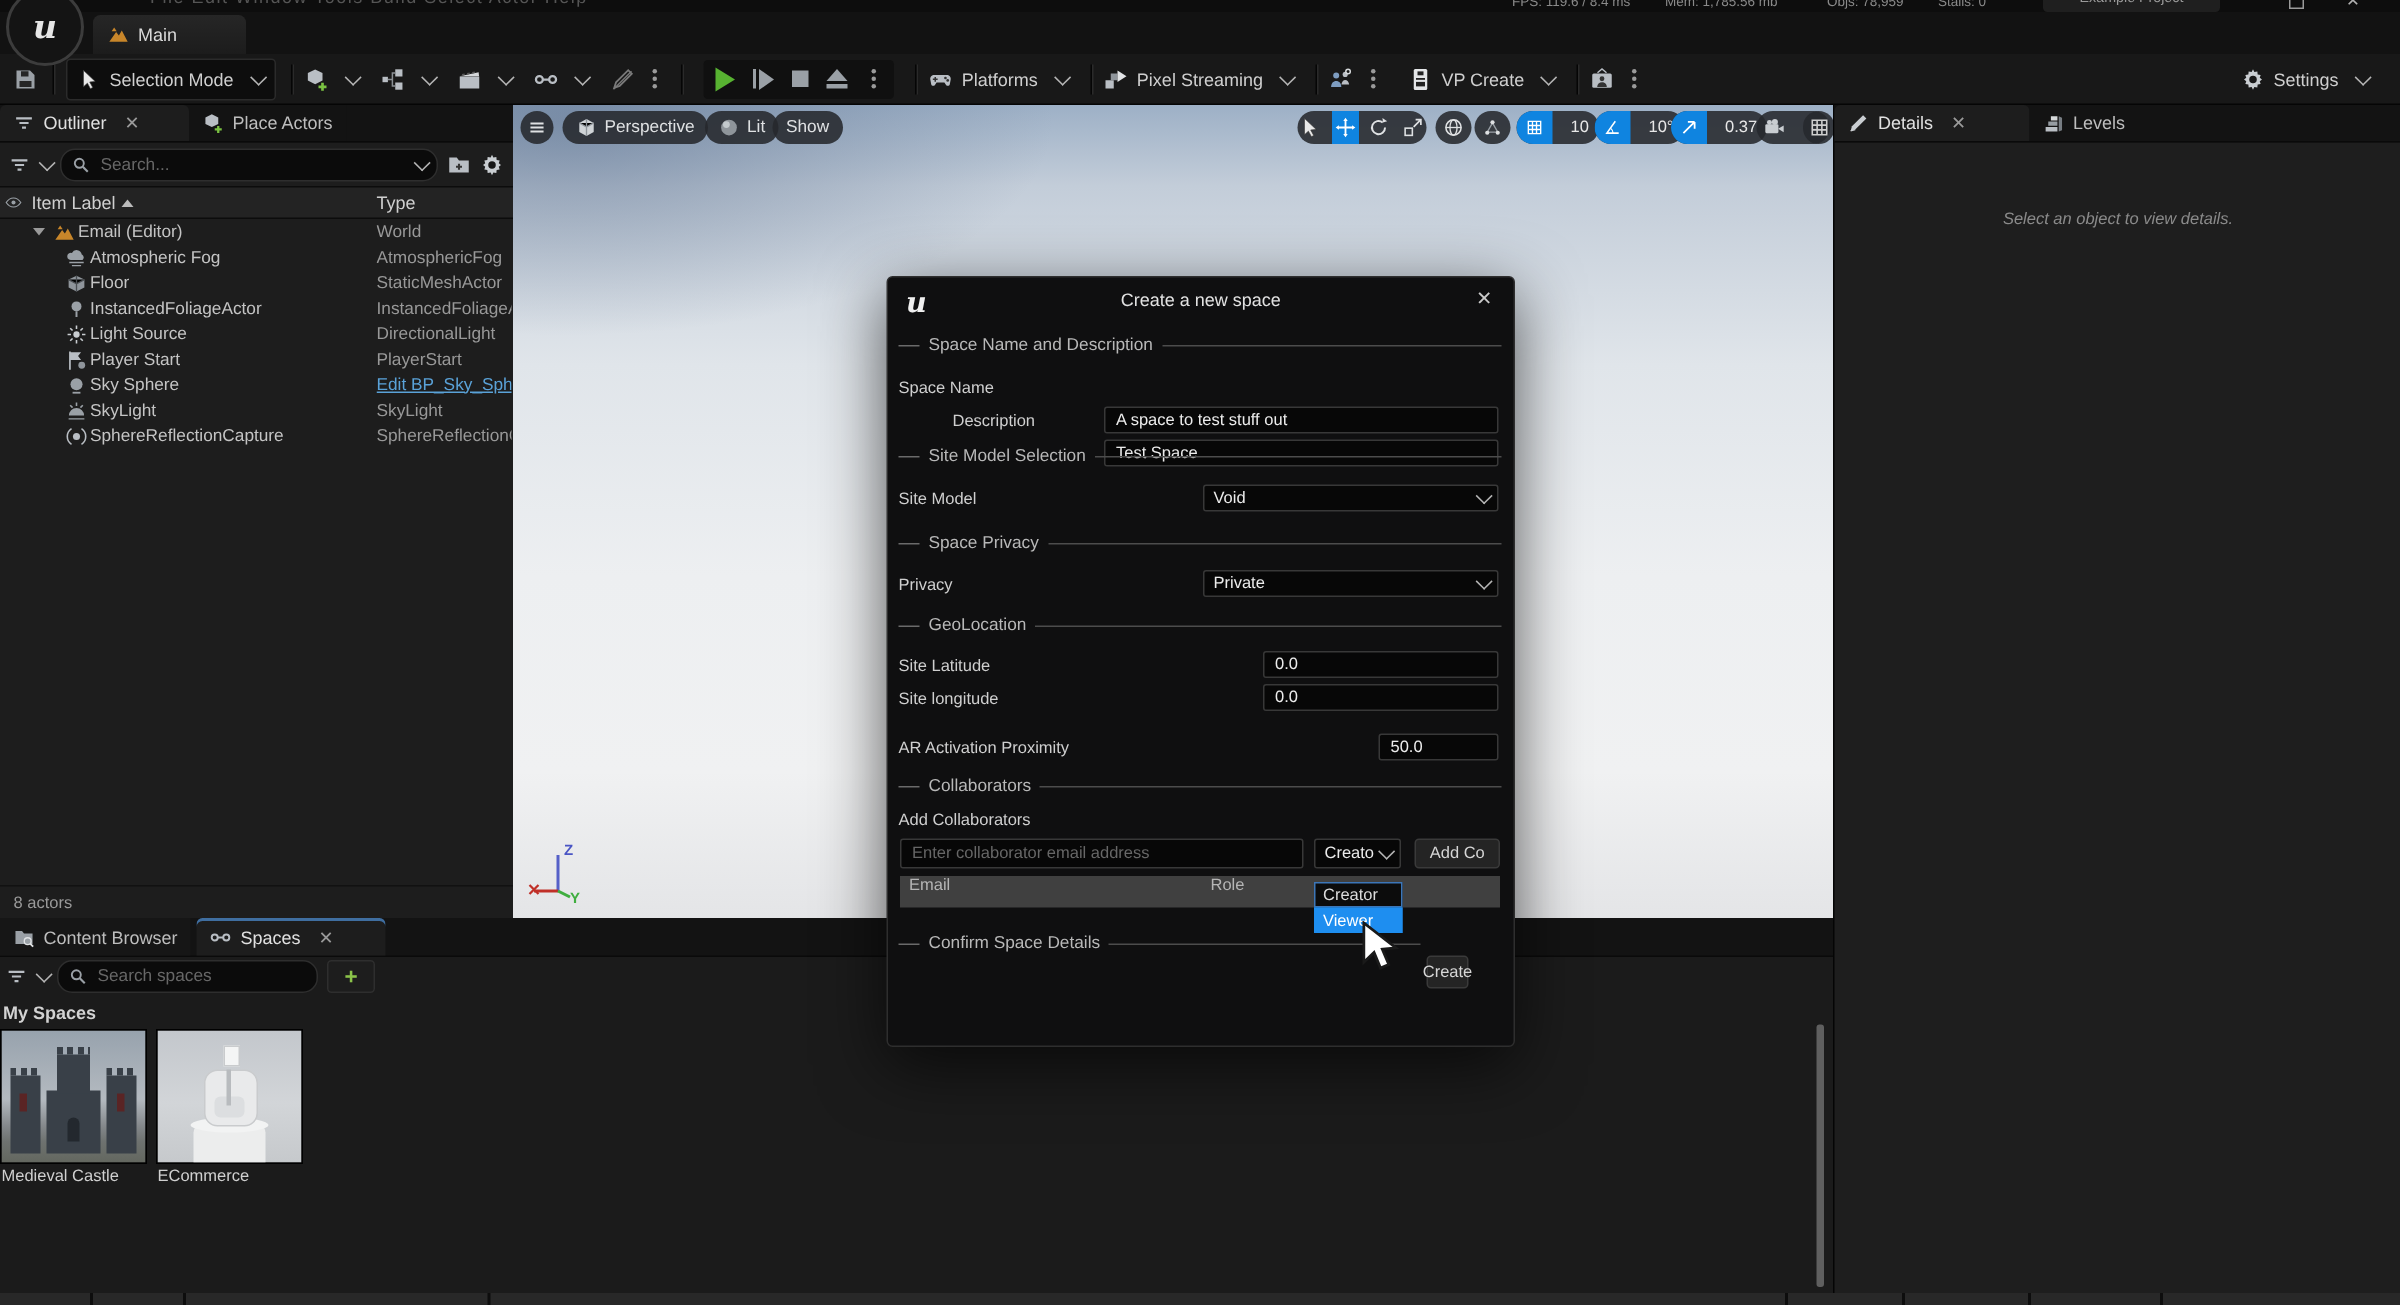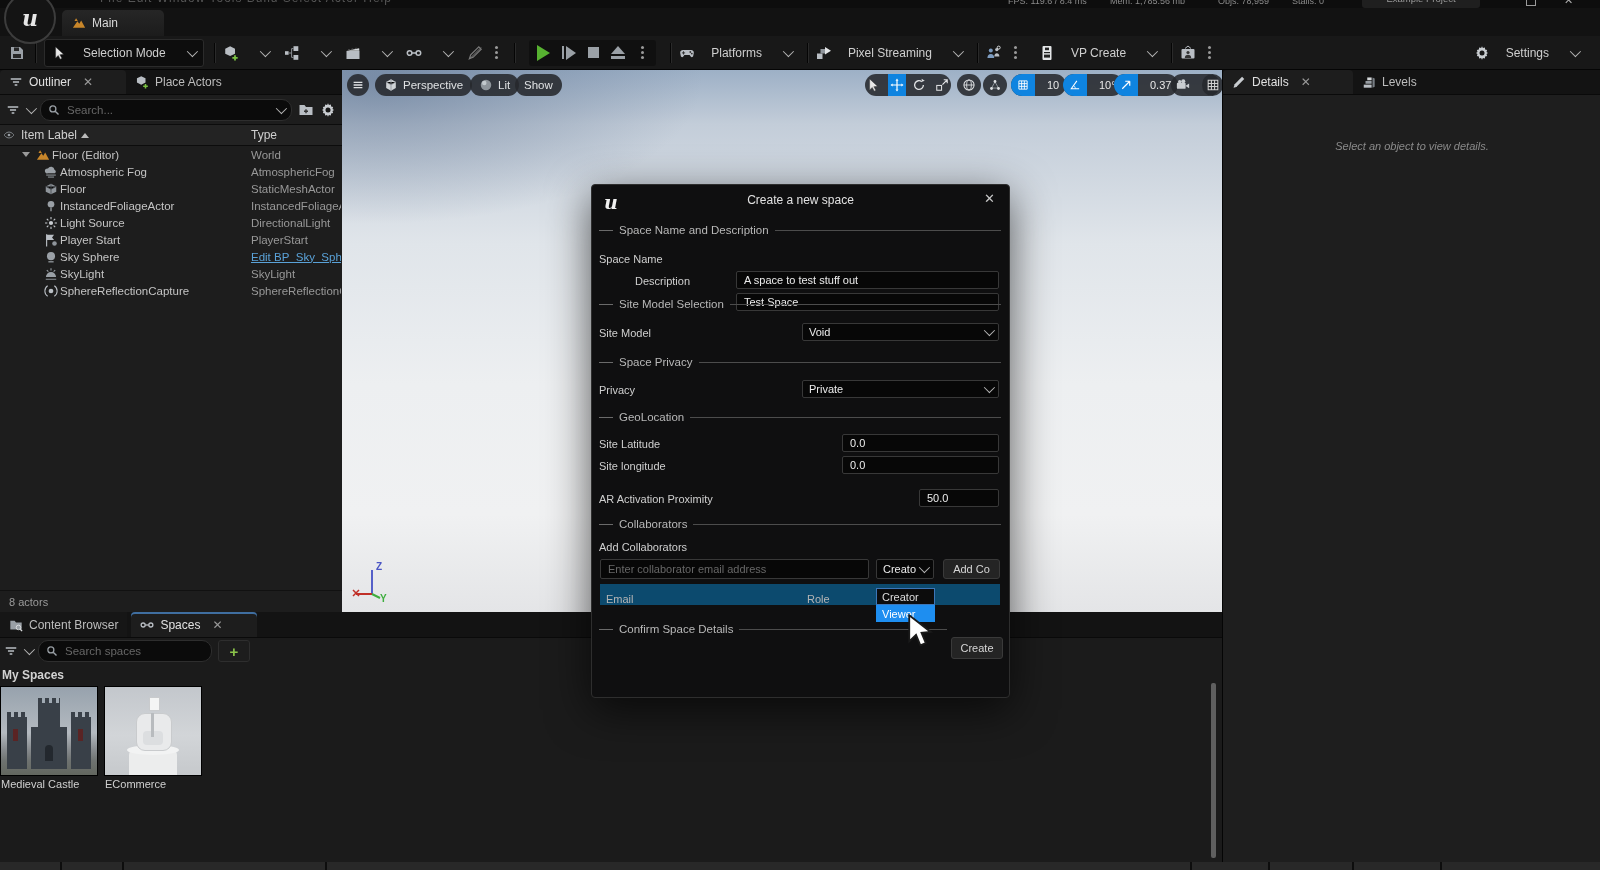--- a/index.html
+++ b/index.html
@@ -18,21 +18,21 @@
   
   #titlebar{left:0;top:0;width:1600px;height:8px;background:#0d0d0d;overflow:hidden;}
   #tabbar{left:0;top:8px;width:1600px;height:28px;background:#121212;}
   #toolbar{left:0;top:36px;width:1600px;height:33px;background:#181818;border-bottom:1px solid #050505;
     display:flex;align-items:center;}
   .maintab{position:absolute;left:62px;top:2px;width:92px;height:26px;background:linear-gradient(#262626,#1c1c1c);
     border-radius:5px 5px 0 0;display:flex;align-items:center;padding-left:10px;gap:6px;color:#d8d8d8;}
   #uelogo{left:4px;top:-8px;width:48px;height:48px;border-radius:50%;background:#141414;
     border:2px solid #3c3c3c;display:flex;align-items:center;justify-content:center;z-index:5;
     font-family:"DejaVu Serif","Liberation Serif",serif;font-style:italic;font-weight:bold;font-size:22px;color:#e6e6e6;}
-  .tbtn{display:flex;align-items:center;gap:16px;color:#cfcfcf;padding:0 8px;height:26px;}
+  .tbtn{display:flex;align-items:center;gap:6px;color:#cfcfcf;padding:0 8px;height:26px;}
   .selmode{background:#0d0d0d;border:1px solid #2b2b2b;border-radius:3px;margin-left:8px;}
   .playbox{background:#101010;border-radius:3px;height:26px;display:flex;align-items:center;padding:0 8px;gap:12px;}
   .tri-play{width:0;height:0;border-left:13px solid #57b231;border-top:8px solid transparent;border-bottom:8px solid transparent;}
   .tri-skip{width:0;height:0;border-left:10px solid #9aa0a6;border-top:7px solid transparent;border-bottom:7px solid transparent;}
   .skipbar{width:2.5px;height:13px;background:#9aa0a6;margin-right:2px;}
   .sqr-stop{width:11px;height:11px;background:#9aa0a6;}
   .eject{display:flex;flex-direction:column;align-items:center;gap:2px;}
   .eject .t{width:0;height:0;border-bottom:8px solid #9aa0a6;border-left:7px solid transparent;border-right:7px solid transparent;}
   .eject .b{width:14px;height:2.5px;background:#9aa0a6;}
   
@@ -343,21 +343,21 @@
   </div>
   <div class="abs" style="left:0;top:76px;width:342px;" id="outliner-rows">
       <div class="orow">
         <span class="caret" style="position:absolute;left:22px;"></span>
         <span class="ic ic14" style="position:absolute;left:36px;">
           <svg viewBox="0 0 16 16">
             <path d="M1 13.5h14L10.5 5l-2.2 3.8L6.2 6z" fill="#c8862a"></path>
             <path d="M2.8 5.6l1.9-3 1.9 3z" fill="#c8862a"></path>
           </svg>
         </span>
-        <span style="position:absolute;left:52px;">Floor (Editor)</span>
+        <span style="position:absolute;left:52px;">Email (Editor)</span>
         <span class="otype">World</span>
       </div>
       <div class="orow">
         <span class="ic ic14" style="position:absolute;left:44px;">
           <svg viewBox="0 0 16 16">
             <path d="M4.5 9.5a2.8 2.8 0 110-5.4A4 4 0 0112 5.4a2.4 2.4 0 01.6 4.1z" fill="#9aa0a6"></path>
             <path d="M2.5 11.5h11M4.5 13.8h7" stroke="#9aa0a6" stroke-width="1.1"></path>
           </svg>
         </span>
         <span style="position:absolute;left:60px;">Atmospheric Fog</span>
@@ -742,29 +742,29 @@
   <span class="mlabel" style="top:356px;">Add Collaborators</span>
   <input class="minput" style="left: 8px; top: 374px; width: 269px; height: 20px;" placeholder="Enter collaborator email address">
   <div class="mdd" style="left:284px;top:374px;width:58px;height:20px;justify-content:center;">
     <span>Creato</span>
       <span class="chevc"></span>
   </div>
   <div class="mbtn" style="left:351px;top:374px;width:57px;">
     <span>Add Co</span>
   </div>
 
-  <div class="abs" style="left:8px;top:399px;width:400px;height:21px;background:#0c4a6e;display:flex;align-items:flex-end;color:#b5b5b5;">
+  <div class="abs" style="left:8px;top:399px;width:400px;height:21px;background:#404040;display:flex;align-items:flex-start;color:#b5b5b5;">
     <span style="padding-left:6px;">Email</span>
     <span class="abs" style="left:207px;">Role</span>
   </div>
 
   <div class="msec" style="top:438px;right:62px;">
       <span>Confirm Space Details</span>
     </div>
-  <div class="mbtn" style="left:359px;top:452px;width:52px;height:22px;">
+  <div class="mbtn" style="left:359px;top:452px;width:28px;height:22px;">
     <span>Create</span>
   </div>
 
   <div class="abs" style="left:284px;top:403px;width:59px;z-index:55;font-size:11px;">
     <div style="height:15px;background:#0c0c0c;border:1px solid #3c76b8;color:#dcdcdc;display:flex;align-items:center;padding-left:5px;">Creator</div>
     <div style="height:15px;background:#1e8ef0;color:#fff;display:flex;align-items:center;padding-left:5px;border:1px solid #1e8ef0;">Viewer</div>
   </div>
 </div>
 
 <svg class="cursor-svg" style="left:906px;top:614px;" width="30" height="34" viewBox="0 0 22 26">

